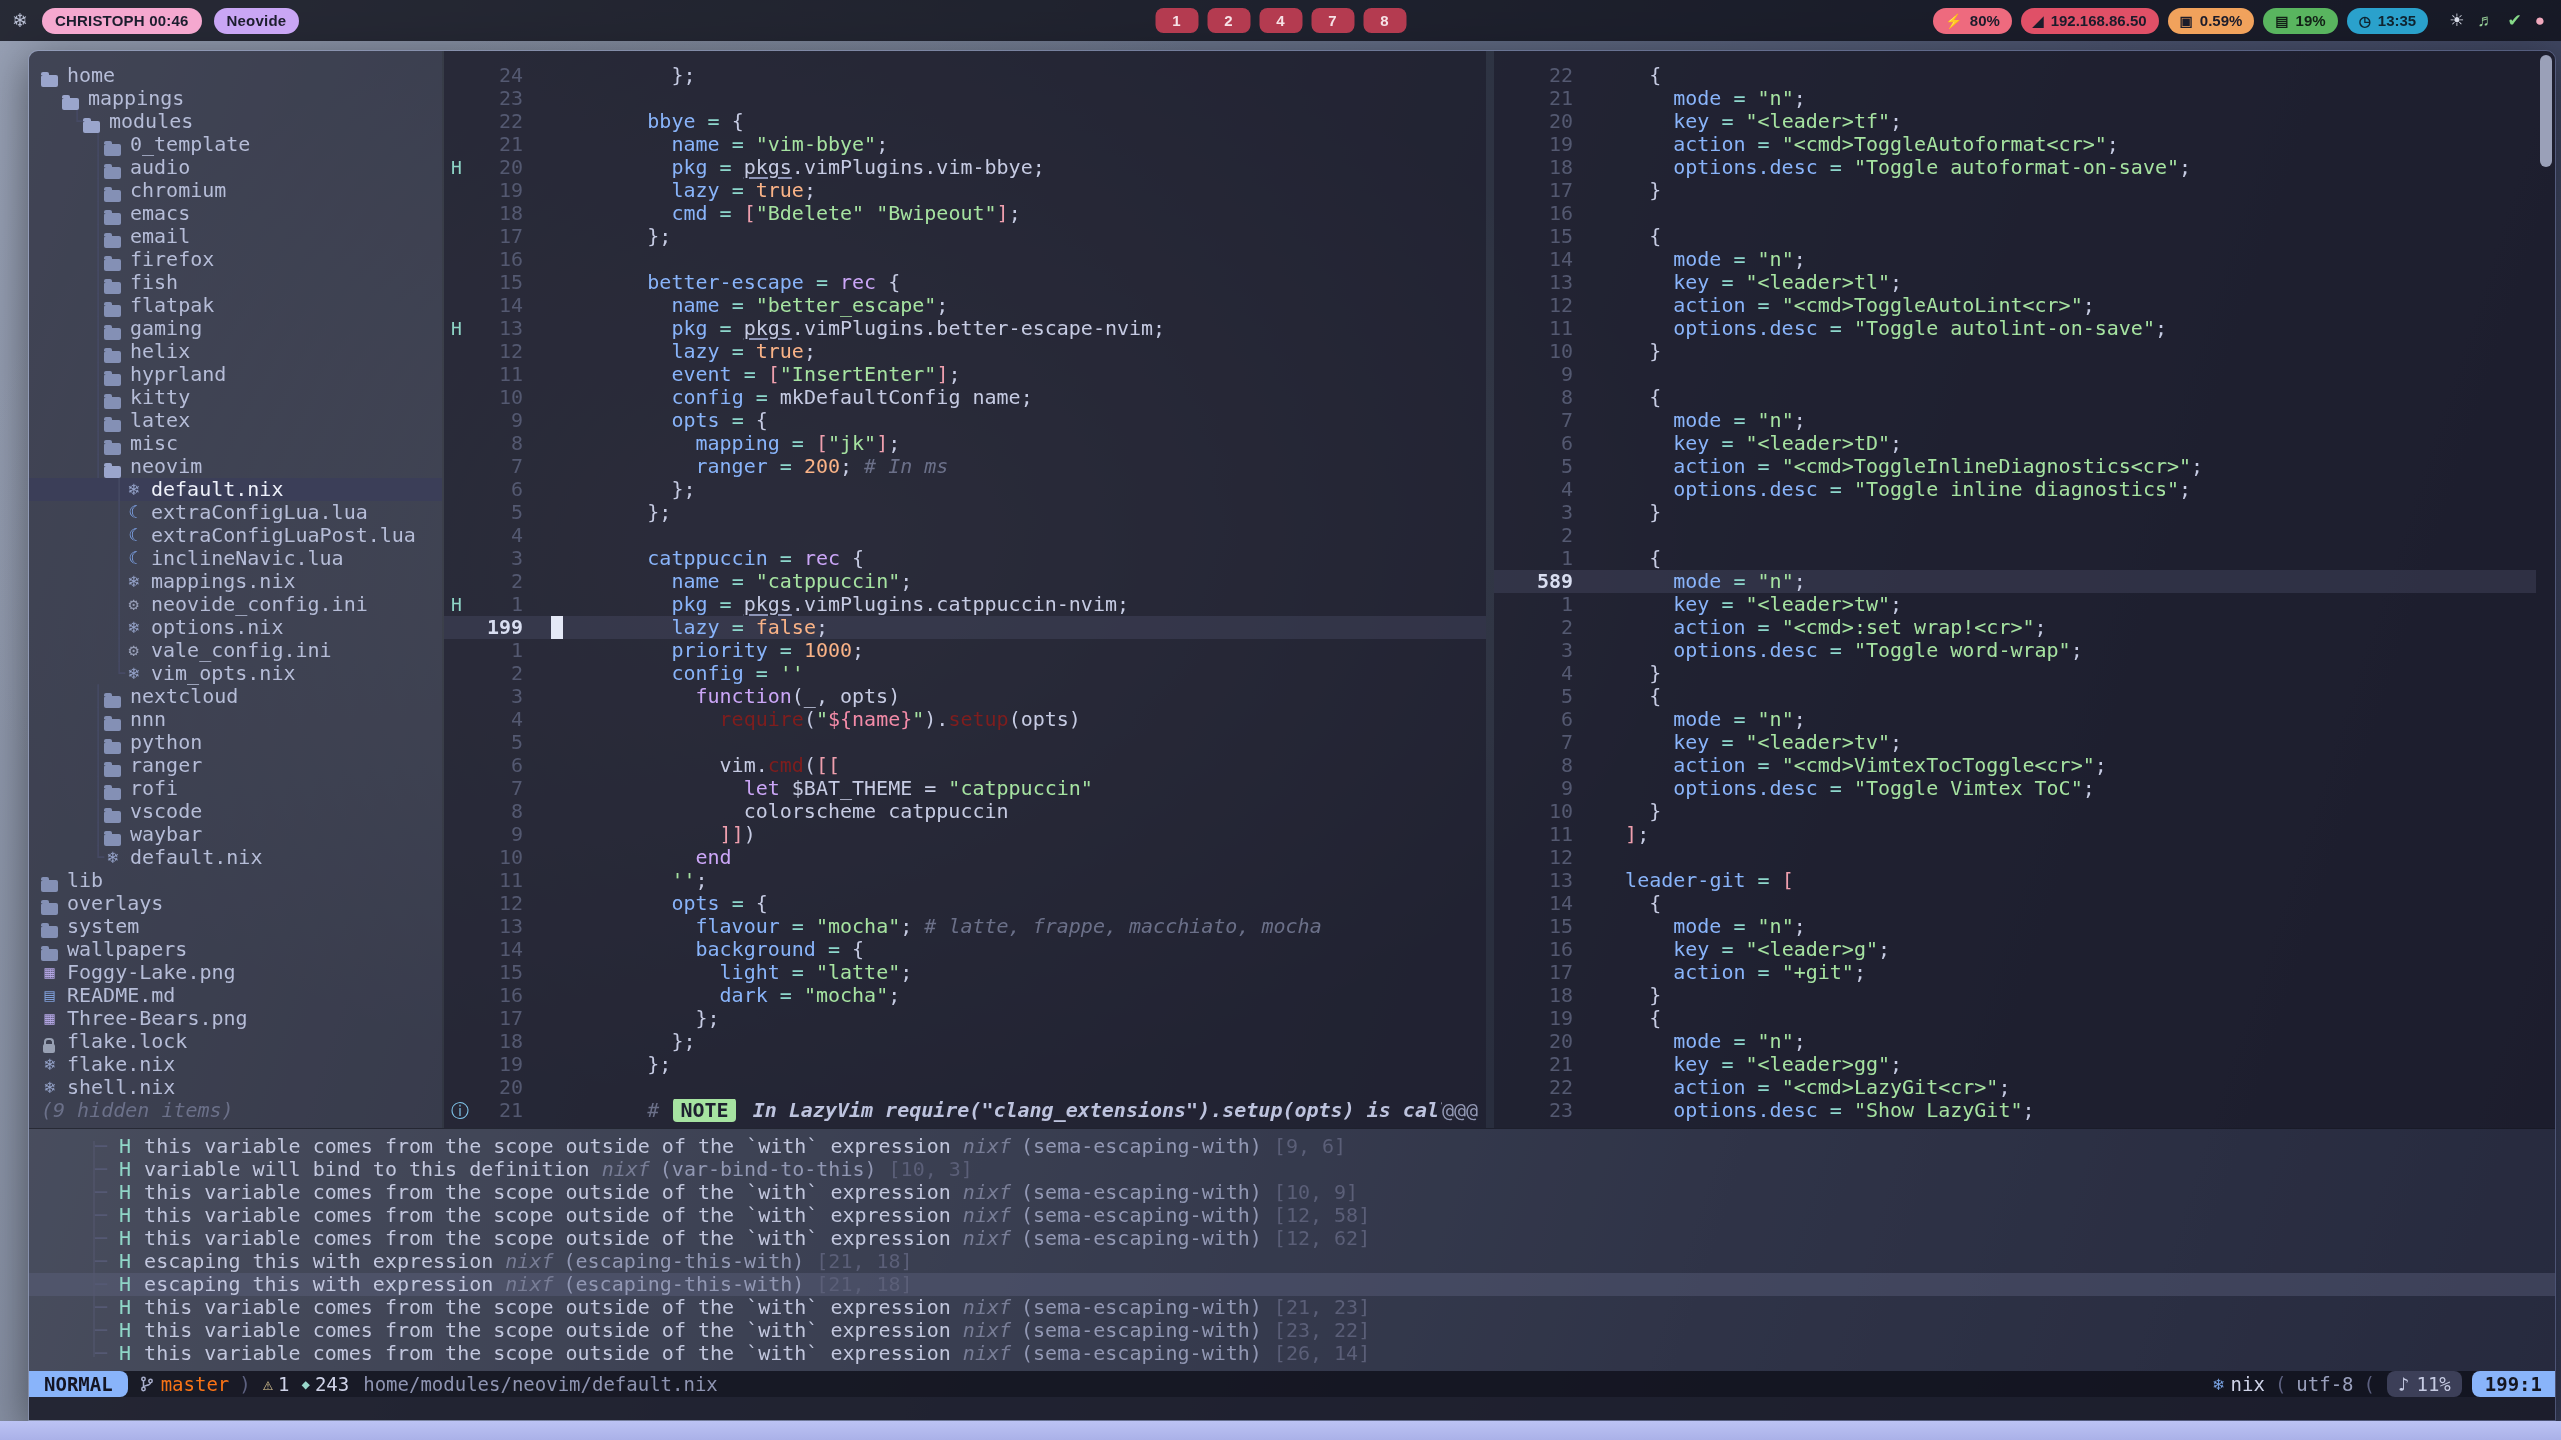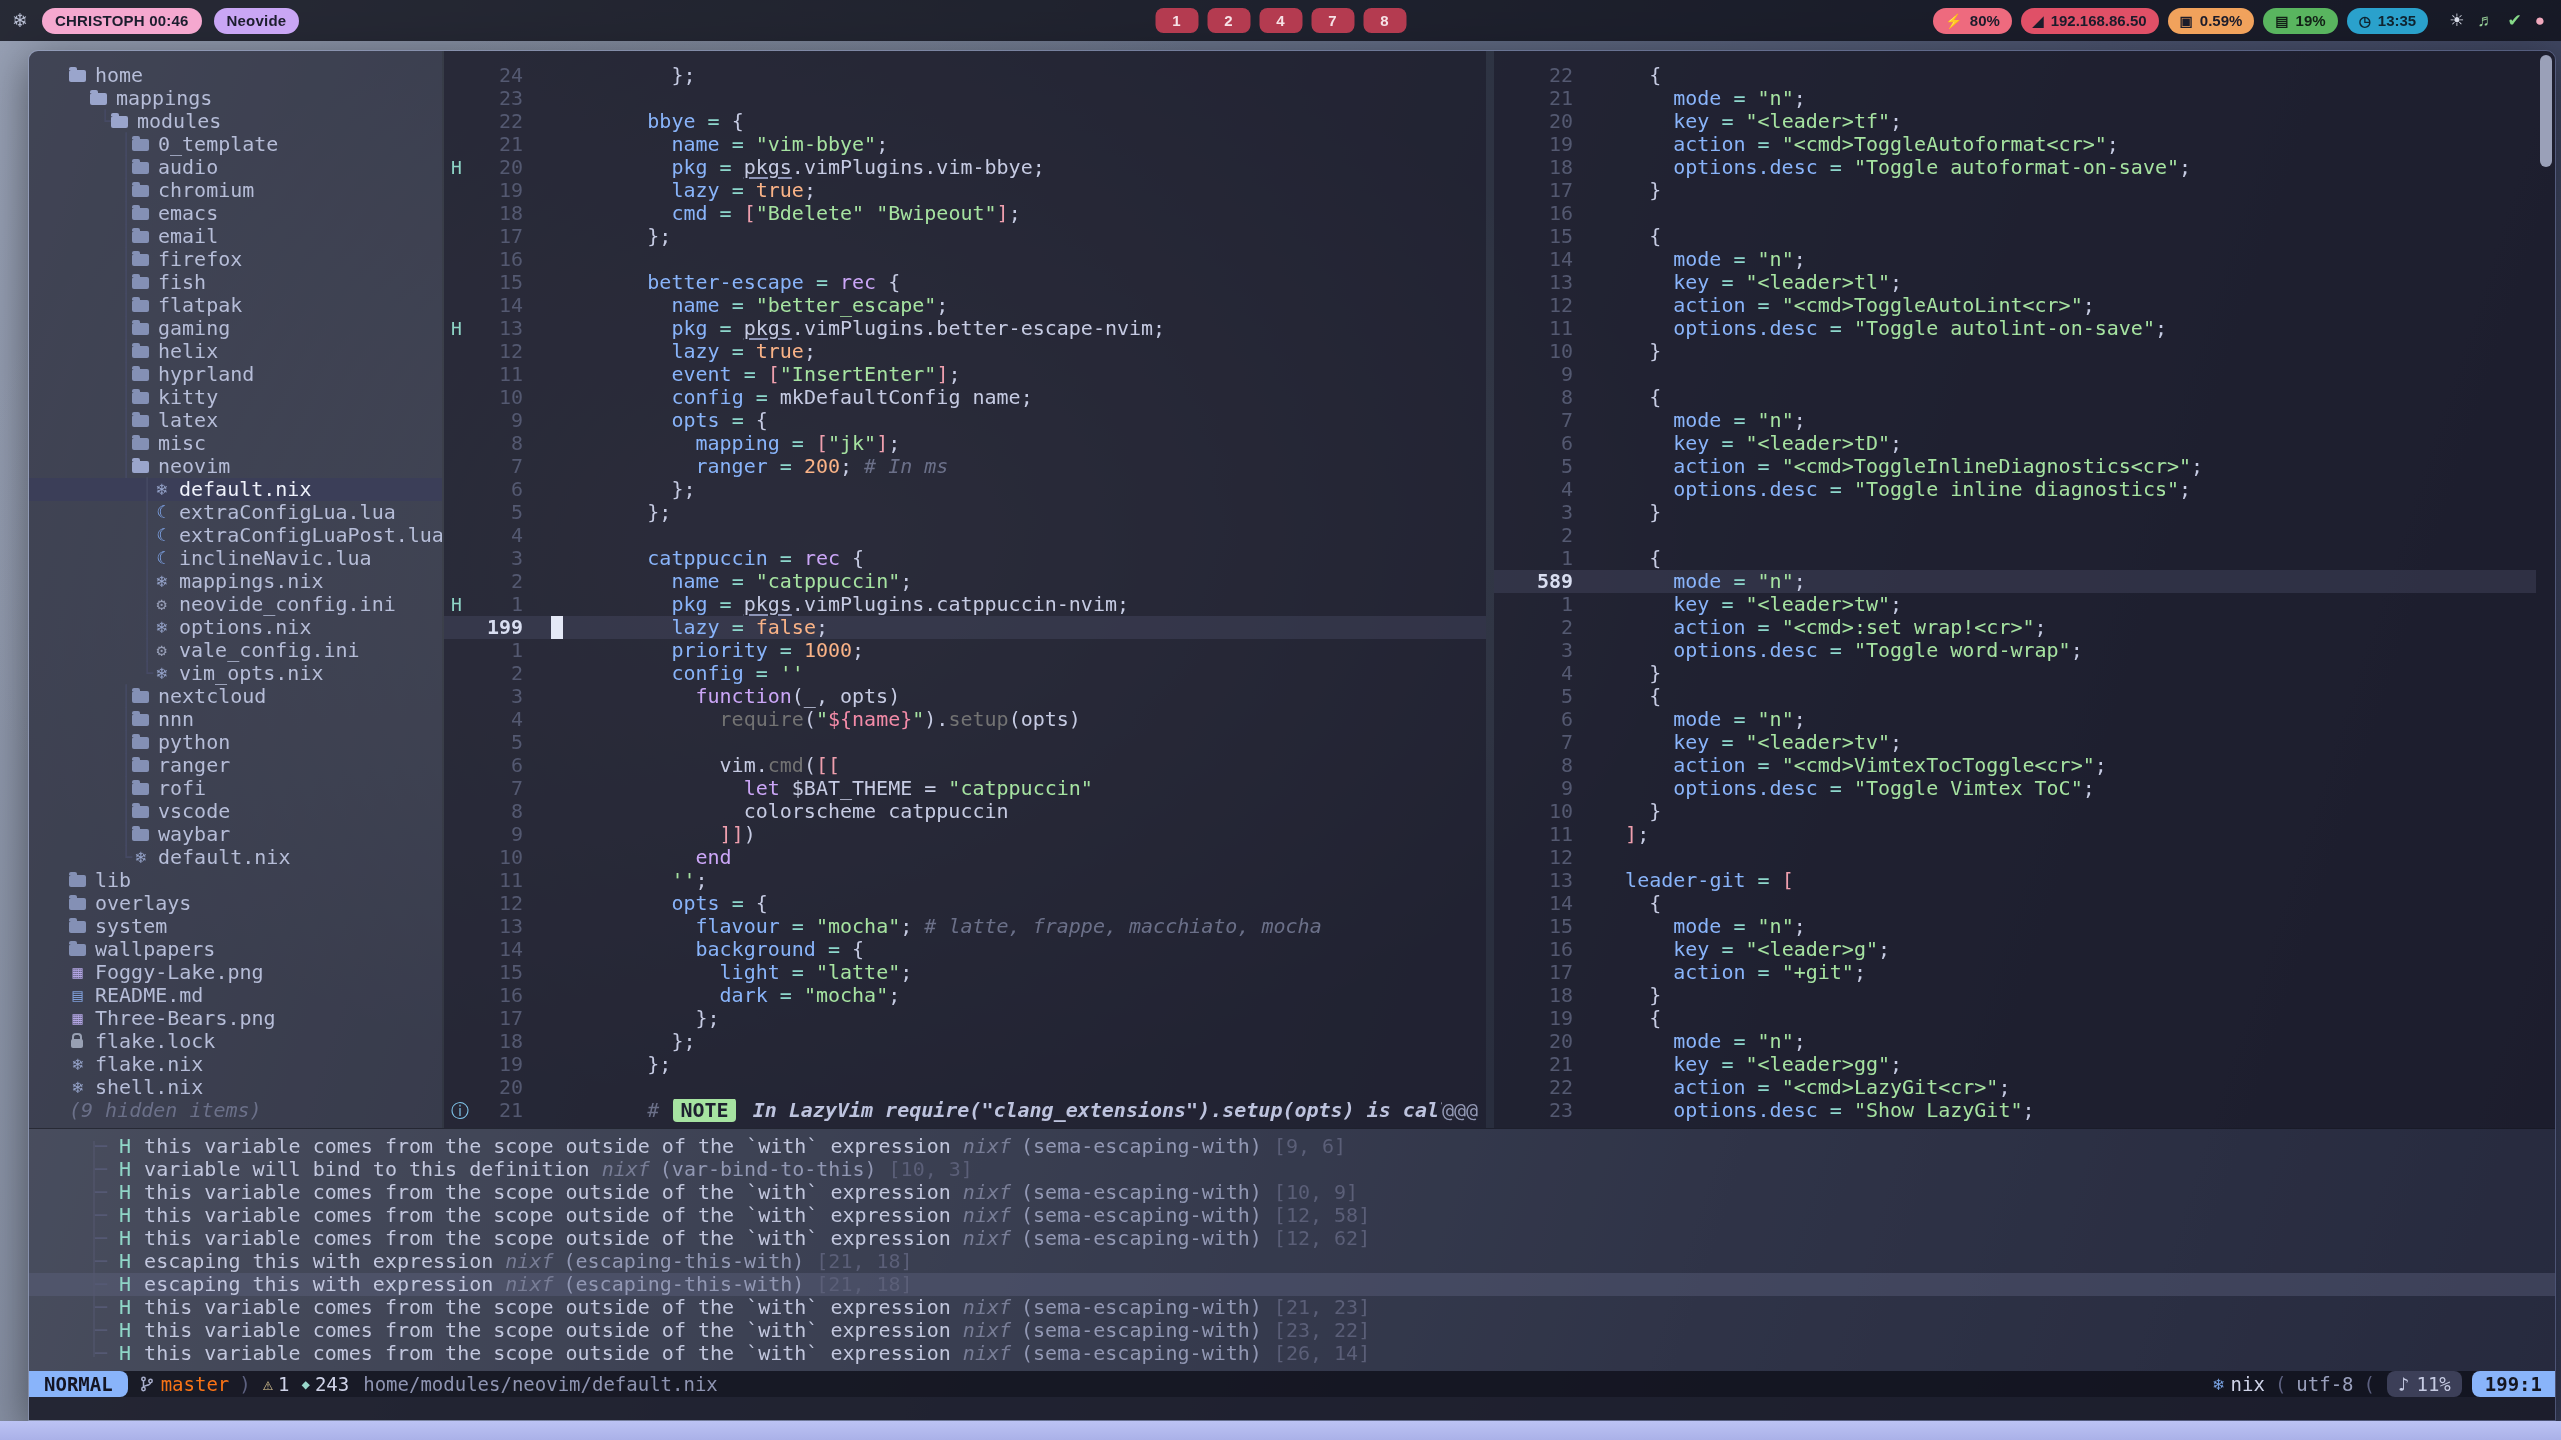--- a/index.html
+++ b/index.html
@@ -30,21 +30,21 @@
   
   .window{position:absolute;top:50px;left:28px;right:5px;bottom:19px;display:flex;flex-direction:column;
     border-radius:10px 10px 0 0;overflow:hidden;border:1px solid rgba(140,150,200,0.28);
     box-shadow:0 10px 44px rgba(0,0,0,0.45);}
   .panes{flex:1 1 auto;min-height:0;display:flex;position:relative;}
   .vsep{width:2px;background:rgba(8,9,16,0.62);}
   .vsep.wide{width:8px;background:rgba(8,9,16,0.55);}
   
   .tree{width:413px;flex:none;background:rgba(32,33,48,0.72);padding-top:13px;overflow:hidden;
     font-family:"DejaVu Sans Mono",monospace;font-size:20px;line-height:23px;}
-  .tree-row{display:flex;align-items:center;height:23px;padding-left:40px;white-space:nowrap;}
+  .tree-row{display:flex;align-items:flex-end;height:23px;padding-left:12px;white-space:nowrap;}
   .tree-row.selected{background:#3b3e58;}
   .tree-guide{display:inline-block;flex:none;text-align:right;color:#464a64;
     font-family:"DejaVu Sans Mono",monospace;}
   .tree-label{color:#b6bdd8;}
   .tree-row.selected .tree-label{color:#eef1fa;}
   .tree-label.dim{color:#6b7089;font-style:italic;}
   .tree-icon{flex:none;}
   .tree-icon.glyph{width:17px;margin-right:9px;text-align:center;font-size:17px;line-height:23px;}
   .icon-folder{position:relative;display:inline-block;width:17px;height:12px;background:#8490b5;
     border-radius:2px;margin-right:9px;}
@@ -63,21 +63,21 @@
   .code-row.cursorline{background:rgba(76,79,105,0.38);}
   .sign{flex:none;width:26px;padding-left:7px;color:#8fd6c7;font-size:18px;}
   .sign.info{color:#7fc3e8;}
   .lnum{flex:none;width:46px;text-align:right;color:#545971;margin-right:28px;}
   .lnum.cur{color:#d9def1;font-weight:bold;}
   .ltext{white-space:pre;overflow:hidden;flex:1 1 auto;min-width:0;}
   .overflow{flex:none;padding-right:8px;color:#9298b4;}
   .cursor-block{background:#e4e8f6;color:#1e1e2e;}
   .tk-key{color:#89b4fa;} .tk-op{color:#8ed7cc;} .tk-str{color:#a6e3a1;}
   .tk-num,.tk-bool{color:#fab387;} .tk-kw{color:#cba6f7;}
-  .tk-com{color:#6b7089;font-style:italic;} .tk-fn{color:#737373;}
+  .tk-com{color:#6b7089;font-style:italic;} .tk-fn{color:#7f1d1d;}
   .tk-interp{color:#f38ba8;} .tk-brk{color:#ef9fae;}
   .tk-pkgs{text-decoration:underline;text-decoration-color:#8d94b8;text-underline-offset:3px;}
   .note-badge{background:#a6e3a1;color:#1e2030;font-weight:bold;font-style:normal;
     border-radius:4px;padding:0 7px;margin:0 5px 0 2px;}
   .note-text{font-style:italic;font-weight:bold;color:#bdc3de;}
   .scrollzone{width:19px;flex:none;background:rgba(24,25,38,0.86);position:relative;}
   .scroll-thumb{position:absolute;top:4px;right:3px;width:12px;height:112px;border-radius:6px;
     background:#9aa0b8;}
   
   .diag{height:236px;flex:none;background:rgba(30,31,46,0.60);border-top:1px solid rgba(8,8,14,0.5);

